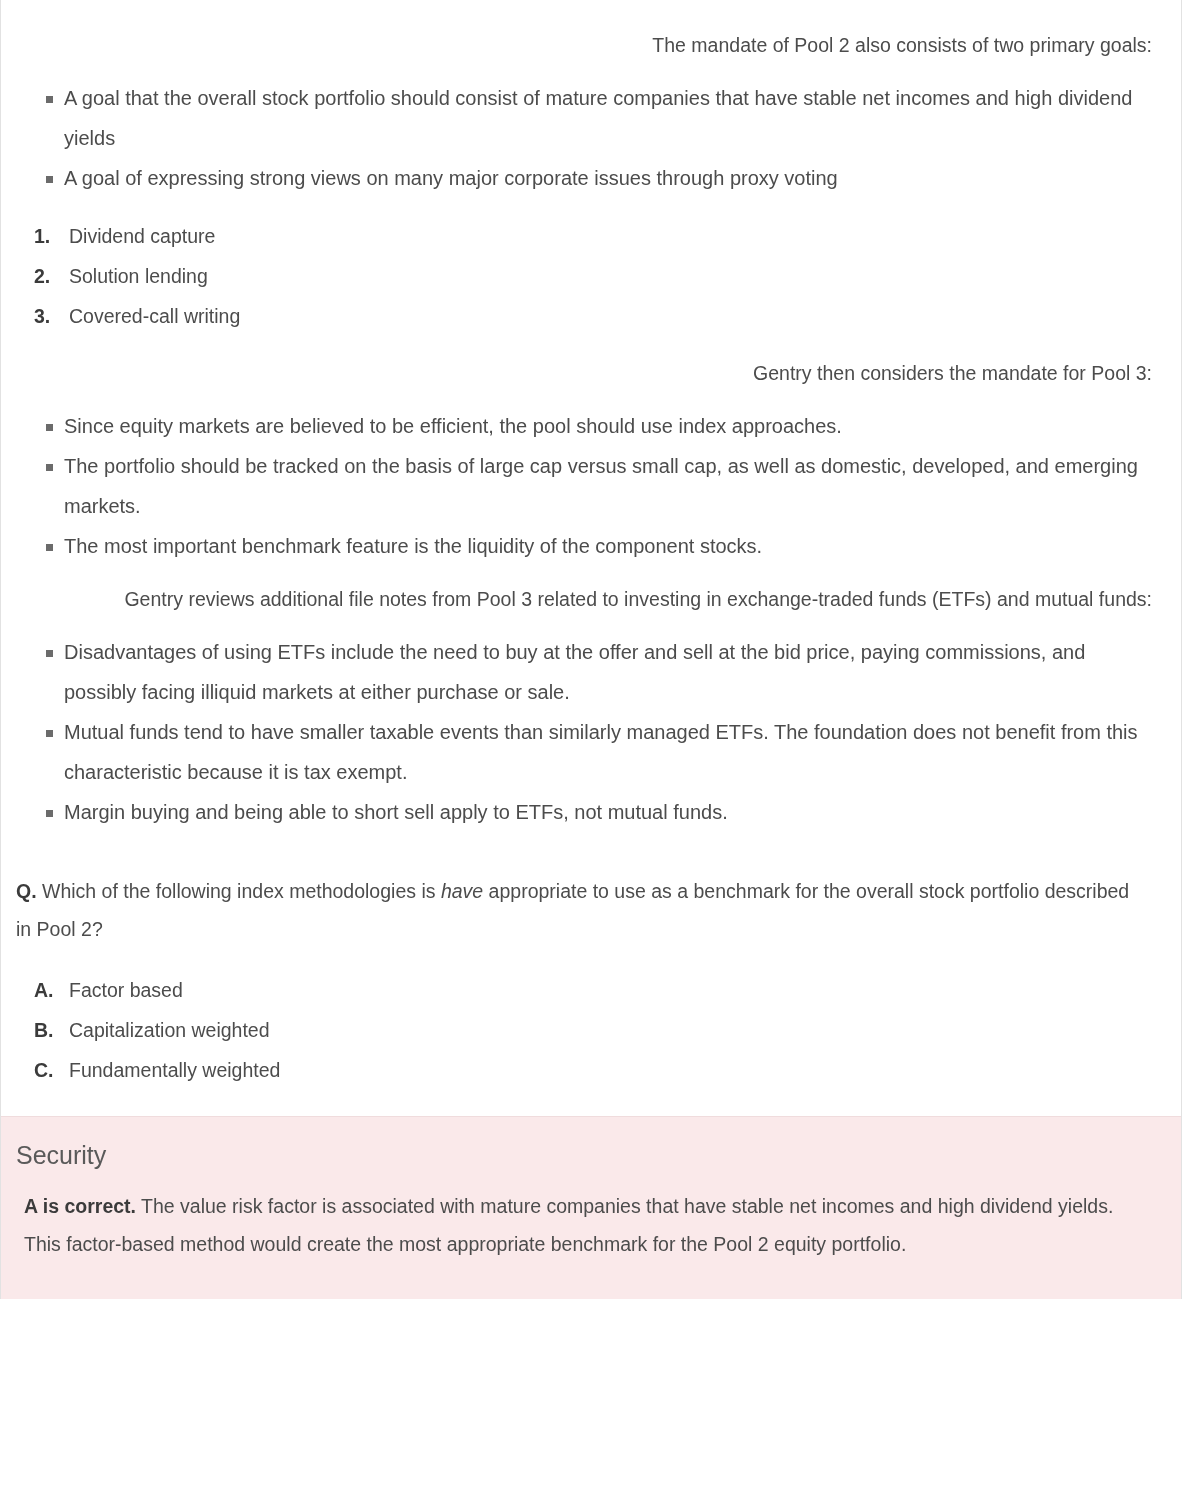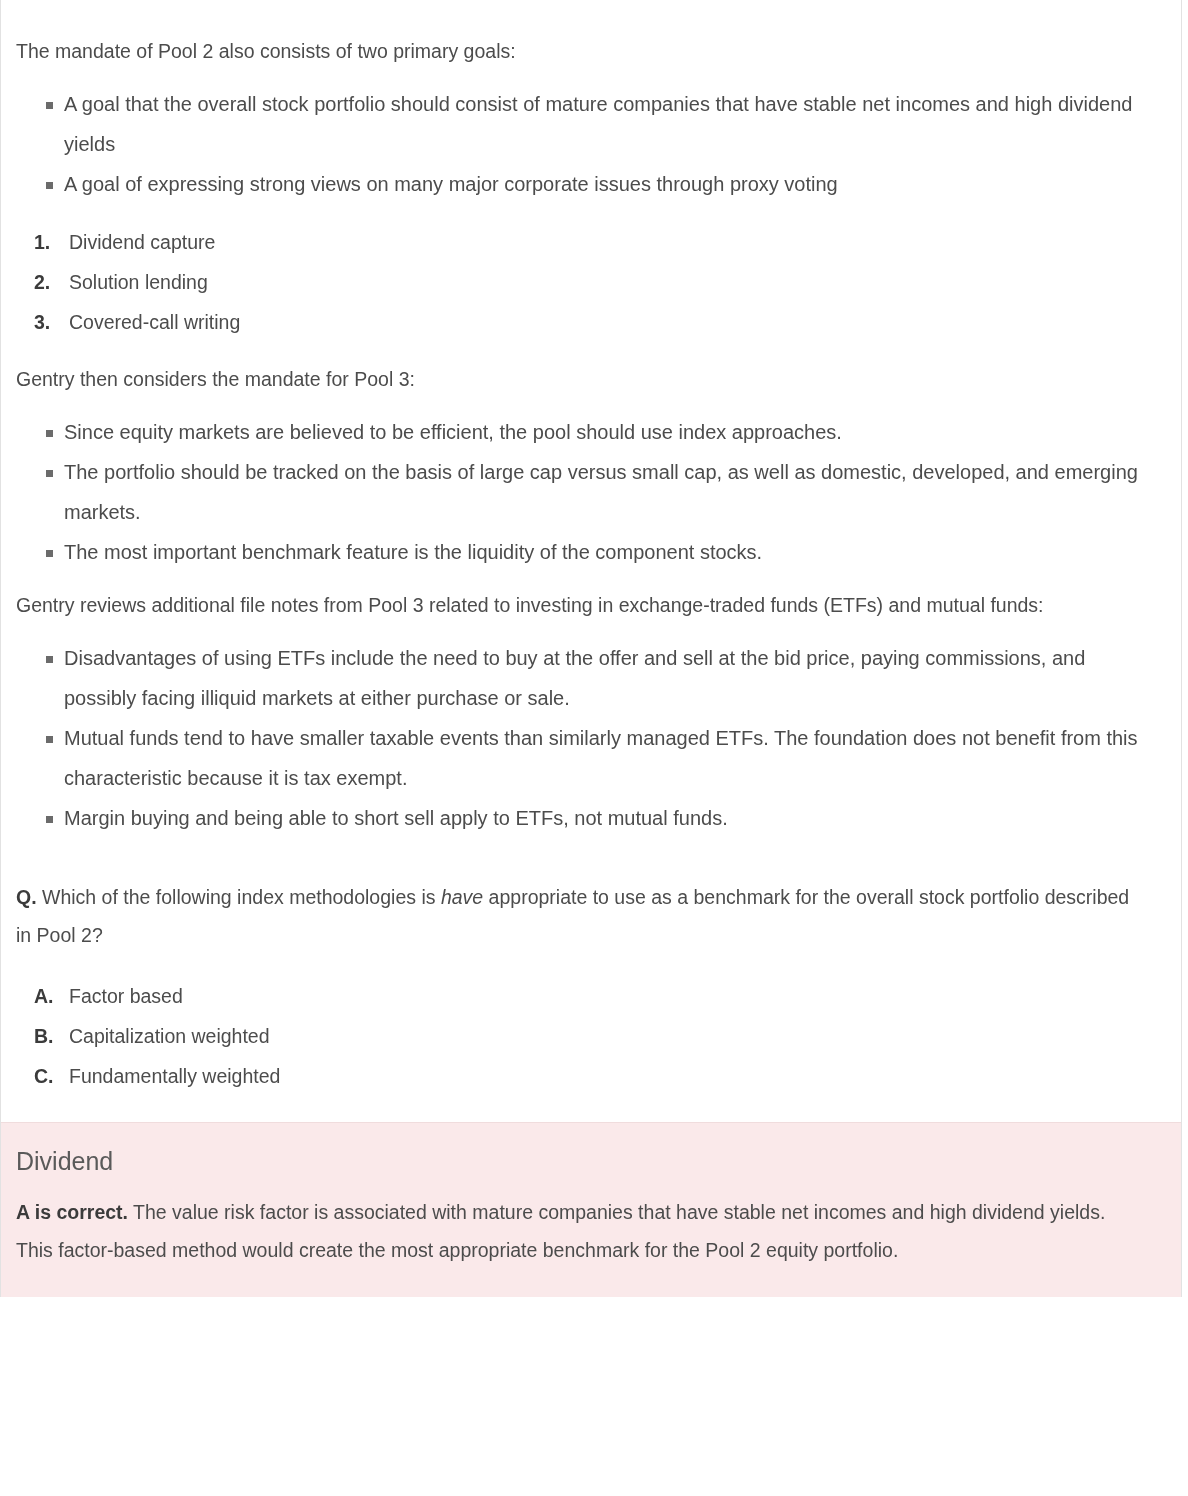--- a/index.html
+++ b/index.html
@@ -31,23 +31,24 @@
   .edge-right { right: 6px; }
 
   .content {
     padding: 18px 36px 0 16px;
     box-sizing: border-box;
   }
 
   p.para {
     font-size: 19.5px;
     line-height: 38px;
-    margin: 14px 0 14px 0;
+    margin: 8px 0 14px 0;
     color: #4c4c4c;
     max-width: 1150px;
+    text-align: right;
   }
 
   ul.bullets {
     list-style: none;
     margin: 8px 0 14px 0;
     padding: 0;
   }
   ul.bullets > li {
     position: relative;
     font-size: 20px;
@@ -133,21 +134,21 @@
   .solution h2 {
     font-size: 25px;
     font-weight: normal;
     color: #5a5a5a;
     margin: 0 0 16px 0;
     line-height: 32px;
   }
   .solution p {
     font-size: 19.5px;
     line-height: 38px;
-    margin: 0;
+    margin: 8px;
     color: #4c4c4c;
     max-width: 1120px;
   }
   .solution strong {
     font-weight: bold;
     color: #3b3b3b;
   }
 </style>
 </head>
 <body>
@@ -213,18 +214,18 @@
       </li>
       <li>
         <span class="letter">C.</span>
         <span>Fundamentally weighted</span>
       </li>
     </ol>
 
   </div>
 
   <div class="solution">
-    <h2>Dividend</h2>
+    <h2>Security</h2>
     <p>
       <strong>A is correct.</strong><span> The value risk factor is associated with mature companies that have stable net incomes and high dividend yields. This factor-based method would create the most appropriate benchmark for the Pool 2 equity portfolio.</span>
     </p>
   </div>
 </div>
 
 </body></html>

